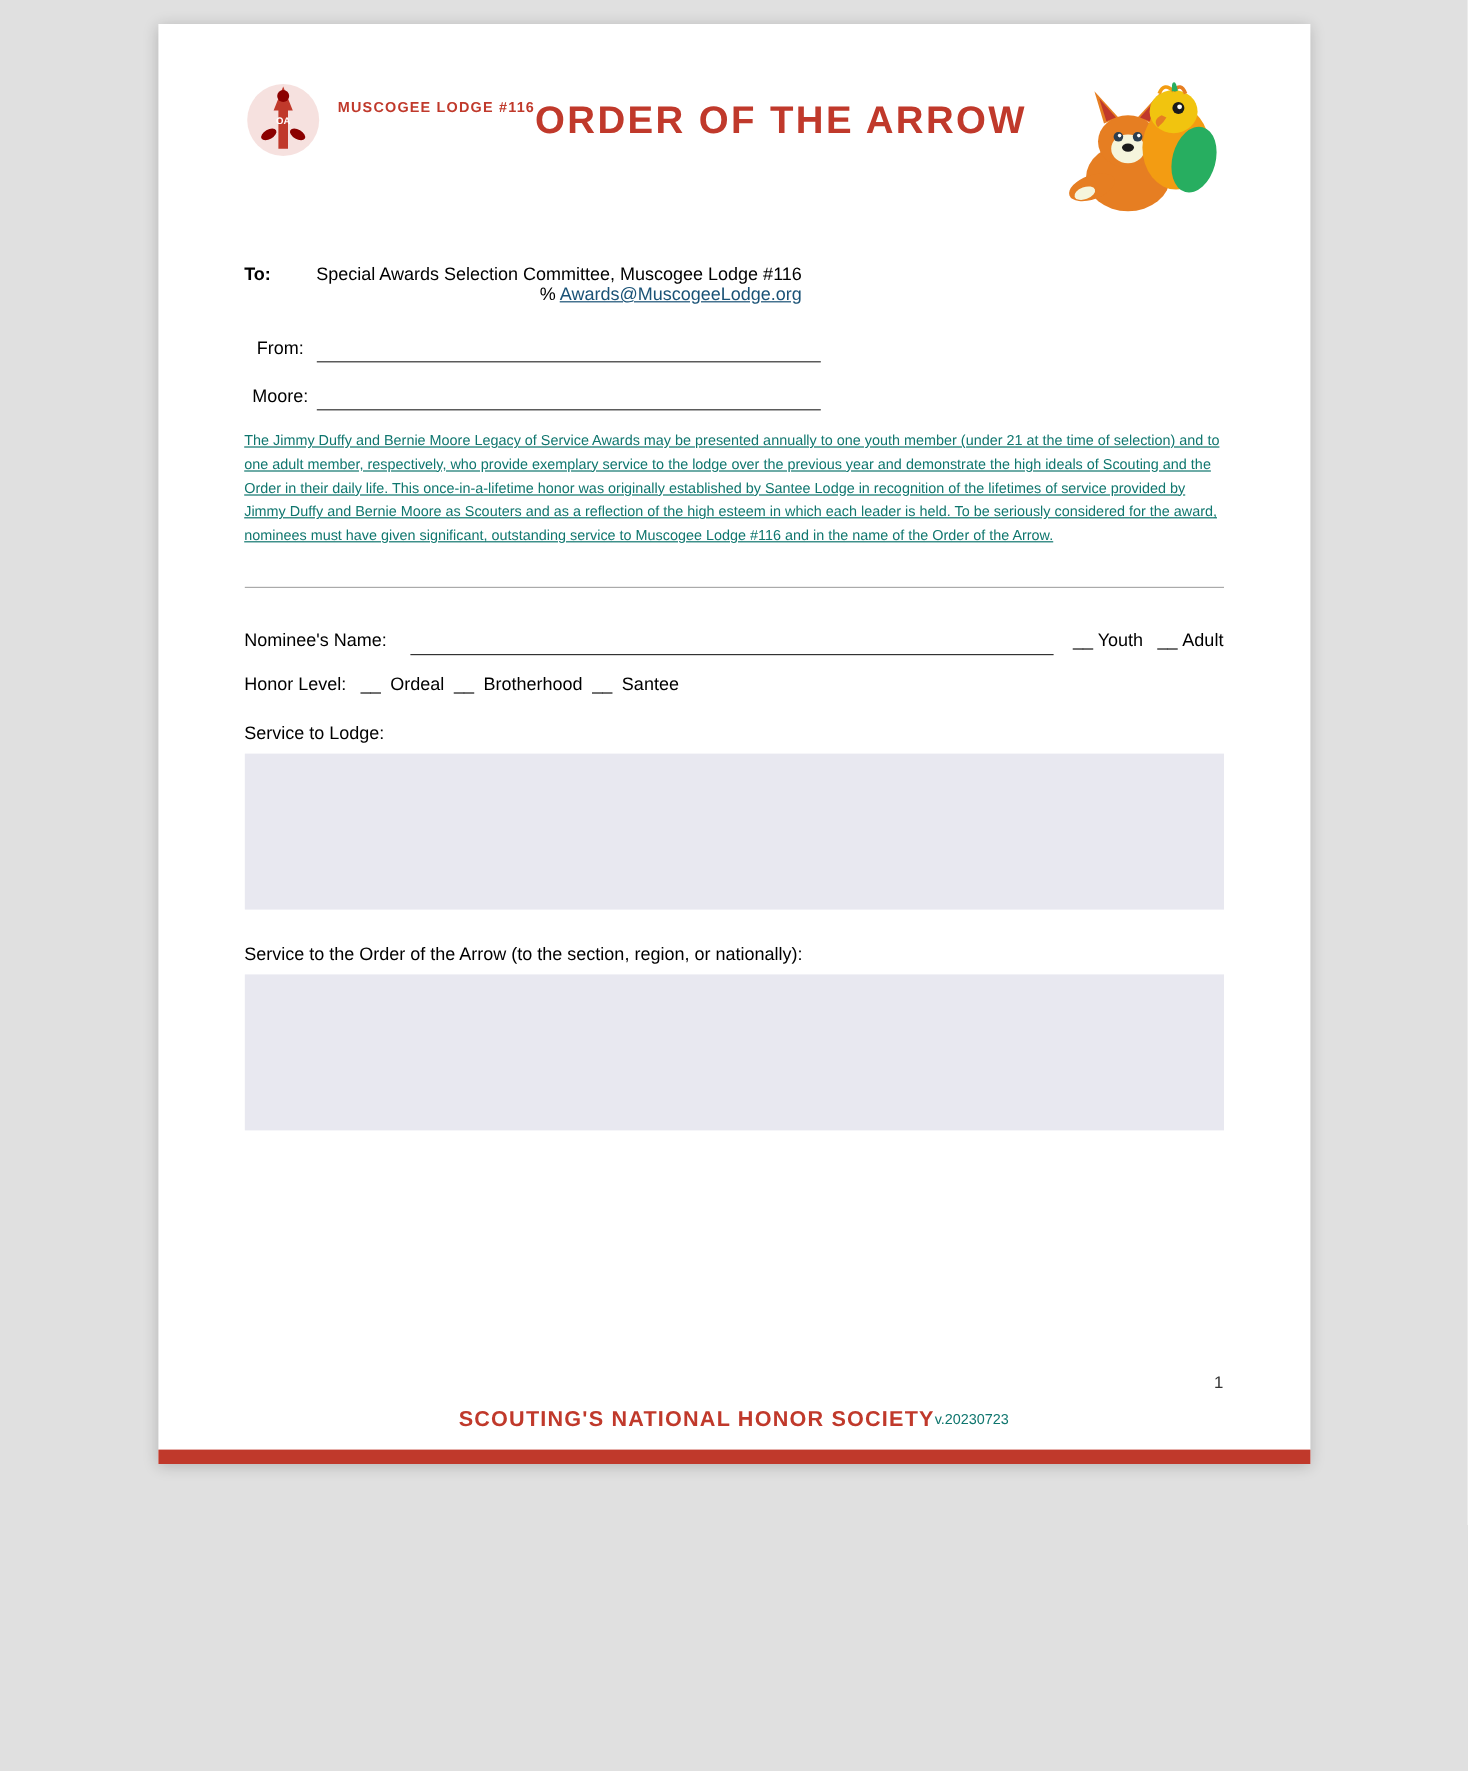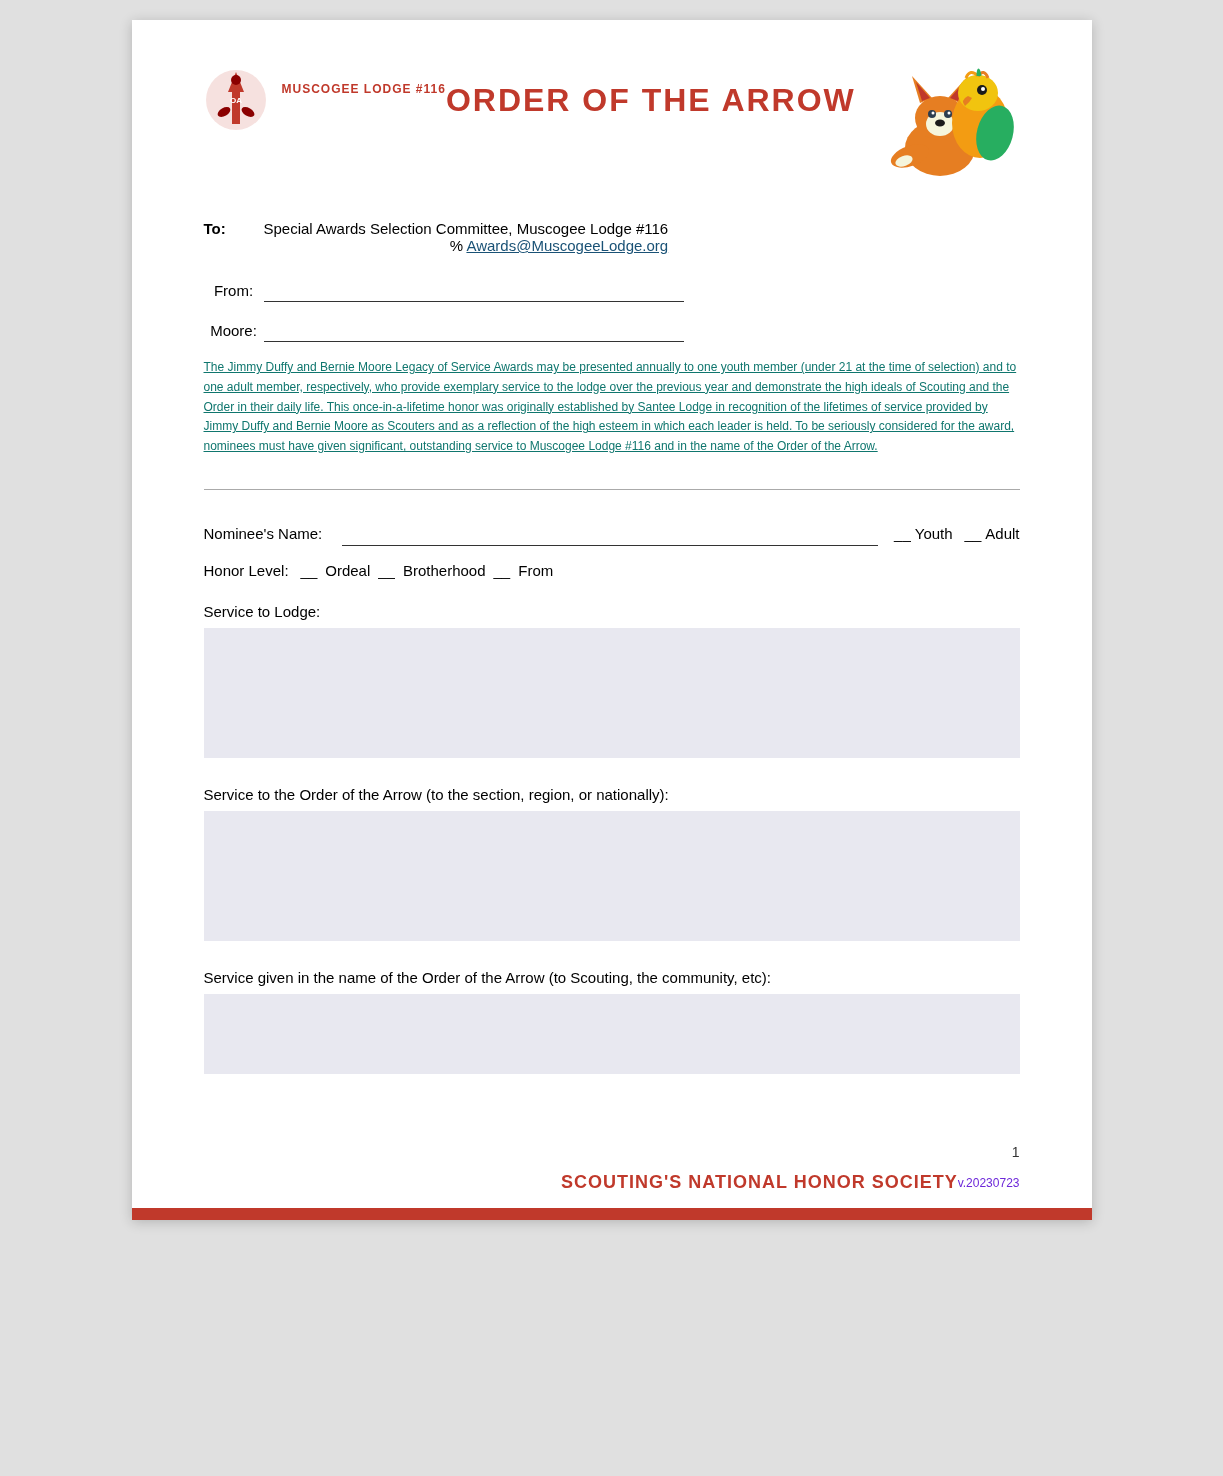--- a/index.html
+++ b/index.html
@@ -196,38 +196,38 @@
     }
     .footer-red-bar {
       height: 12px;
       background: #c0392b;
       width: 100%;
       position: absolute;
       bottom: 0;
     }
     .footer-content {
       display: flex;
-      justify-content: flex-end;
+      justify-content: center;
       align-items: center;
       padding: 8px 72px 20px 72px;
     }
     .footer-text {
       font-size: 18px;
       font-weight: bold;
       text-transform: uppercase;
       letter-spacing: 1px;
       color: #1a1a1a;
     }
     .footer-text span {
       color: #c0392b;
       font-weight: 900;
     }
     .footer-version {
       font-size: 12px;
-      color: #6d28d9;
+      color: #0f766e;
     }
     .page-number {
       position: absolute;
       right: 72px;
       bottom: 60px;
       font-size: 14px;
       color: #333;
     }
 
     
@@ -344,37 +344,33 @@
       </div>
     </div>
 
     <div class="honor-row">
       <span class="honor-label">Honor Level:</span>
       <span>__</span>
       <span>Ordeal</span>
       <span>__</span>
       <span>Brotherhood</span>
       <span>__</span>
-      <span>From</span>
+      <span>Santee</span>
     </div>
 
     <div>
       <p class="field-label-block">Service to Lodge:</p>
       <textarea class="text-area-box" style=""></textarea>
     </div>
 
     <div>
       <p class="field-label-block">Service to the Order of the Arrow (to the section, region, or nationally):</p>
       <textarea class="text-area-box" style=""></textarea>
     </div>
 
-    <div>
-      <p class="field-label-block">Service given in the name of the Order of the Arrow (to Scouting, the community, etc):</p>
-      <textarea class="text-area-box" style="height: 80px;"></textarea>
-    </div>
 
   </div>
 
   <div class="page-number">1</div>
 
   <div class="footer">
     <div class="footer-content">
       <div class="footer-text">
         <span>SCOUTING'S NATIONAL </span><span style="color:#c0392b; font-weight:900;">HONOR</span><span> SOCIETY</span>
       </div>

